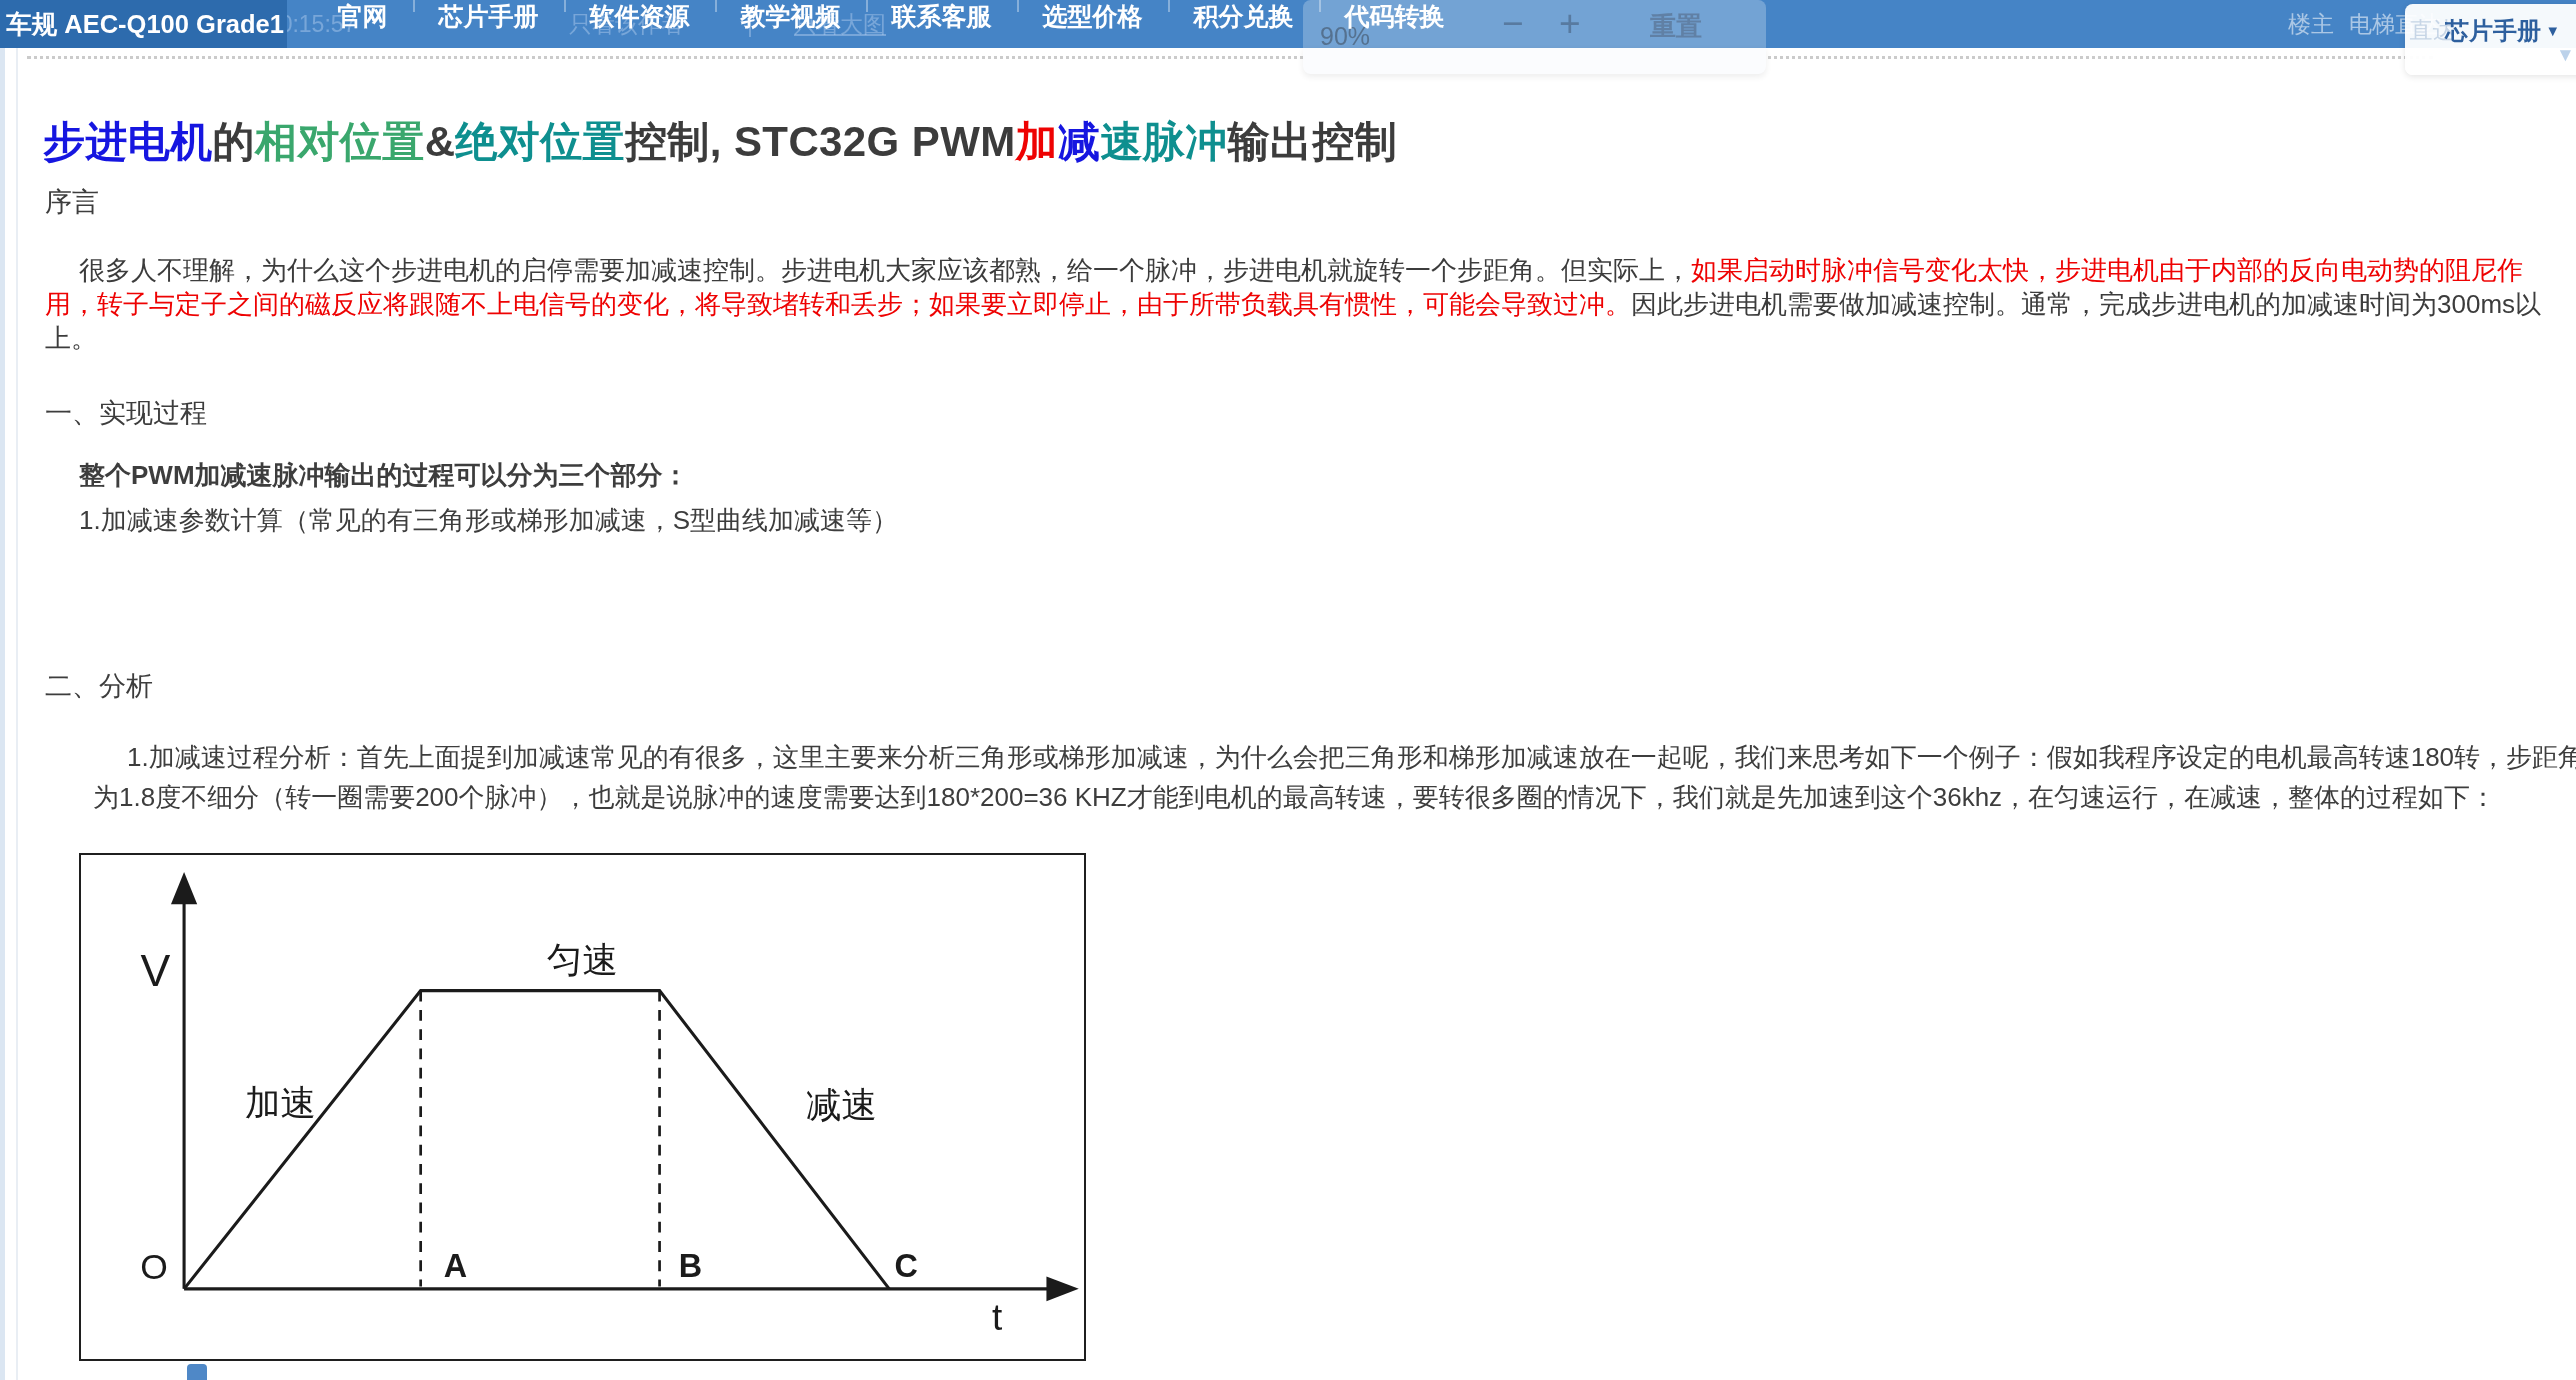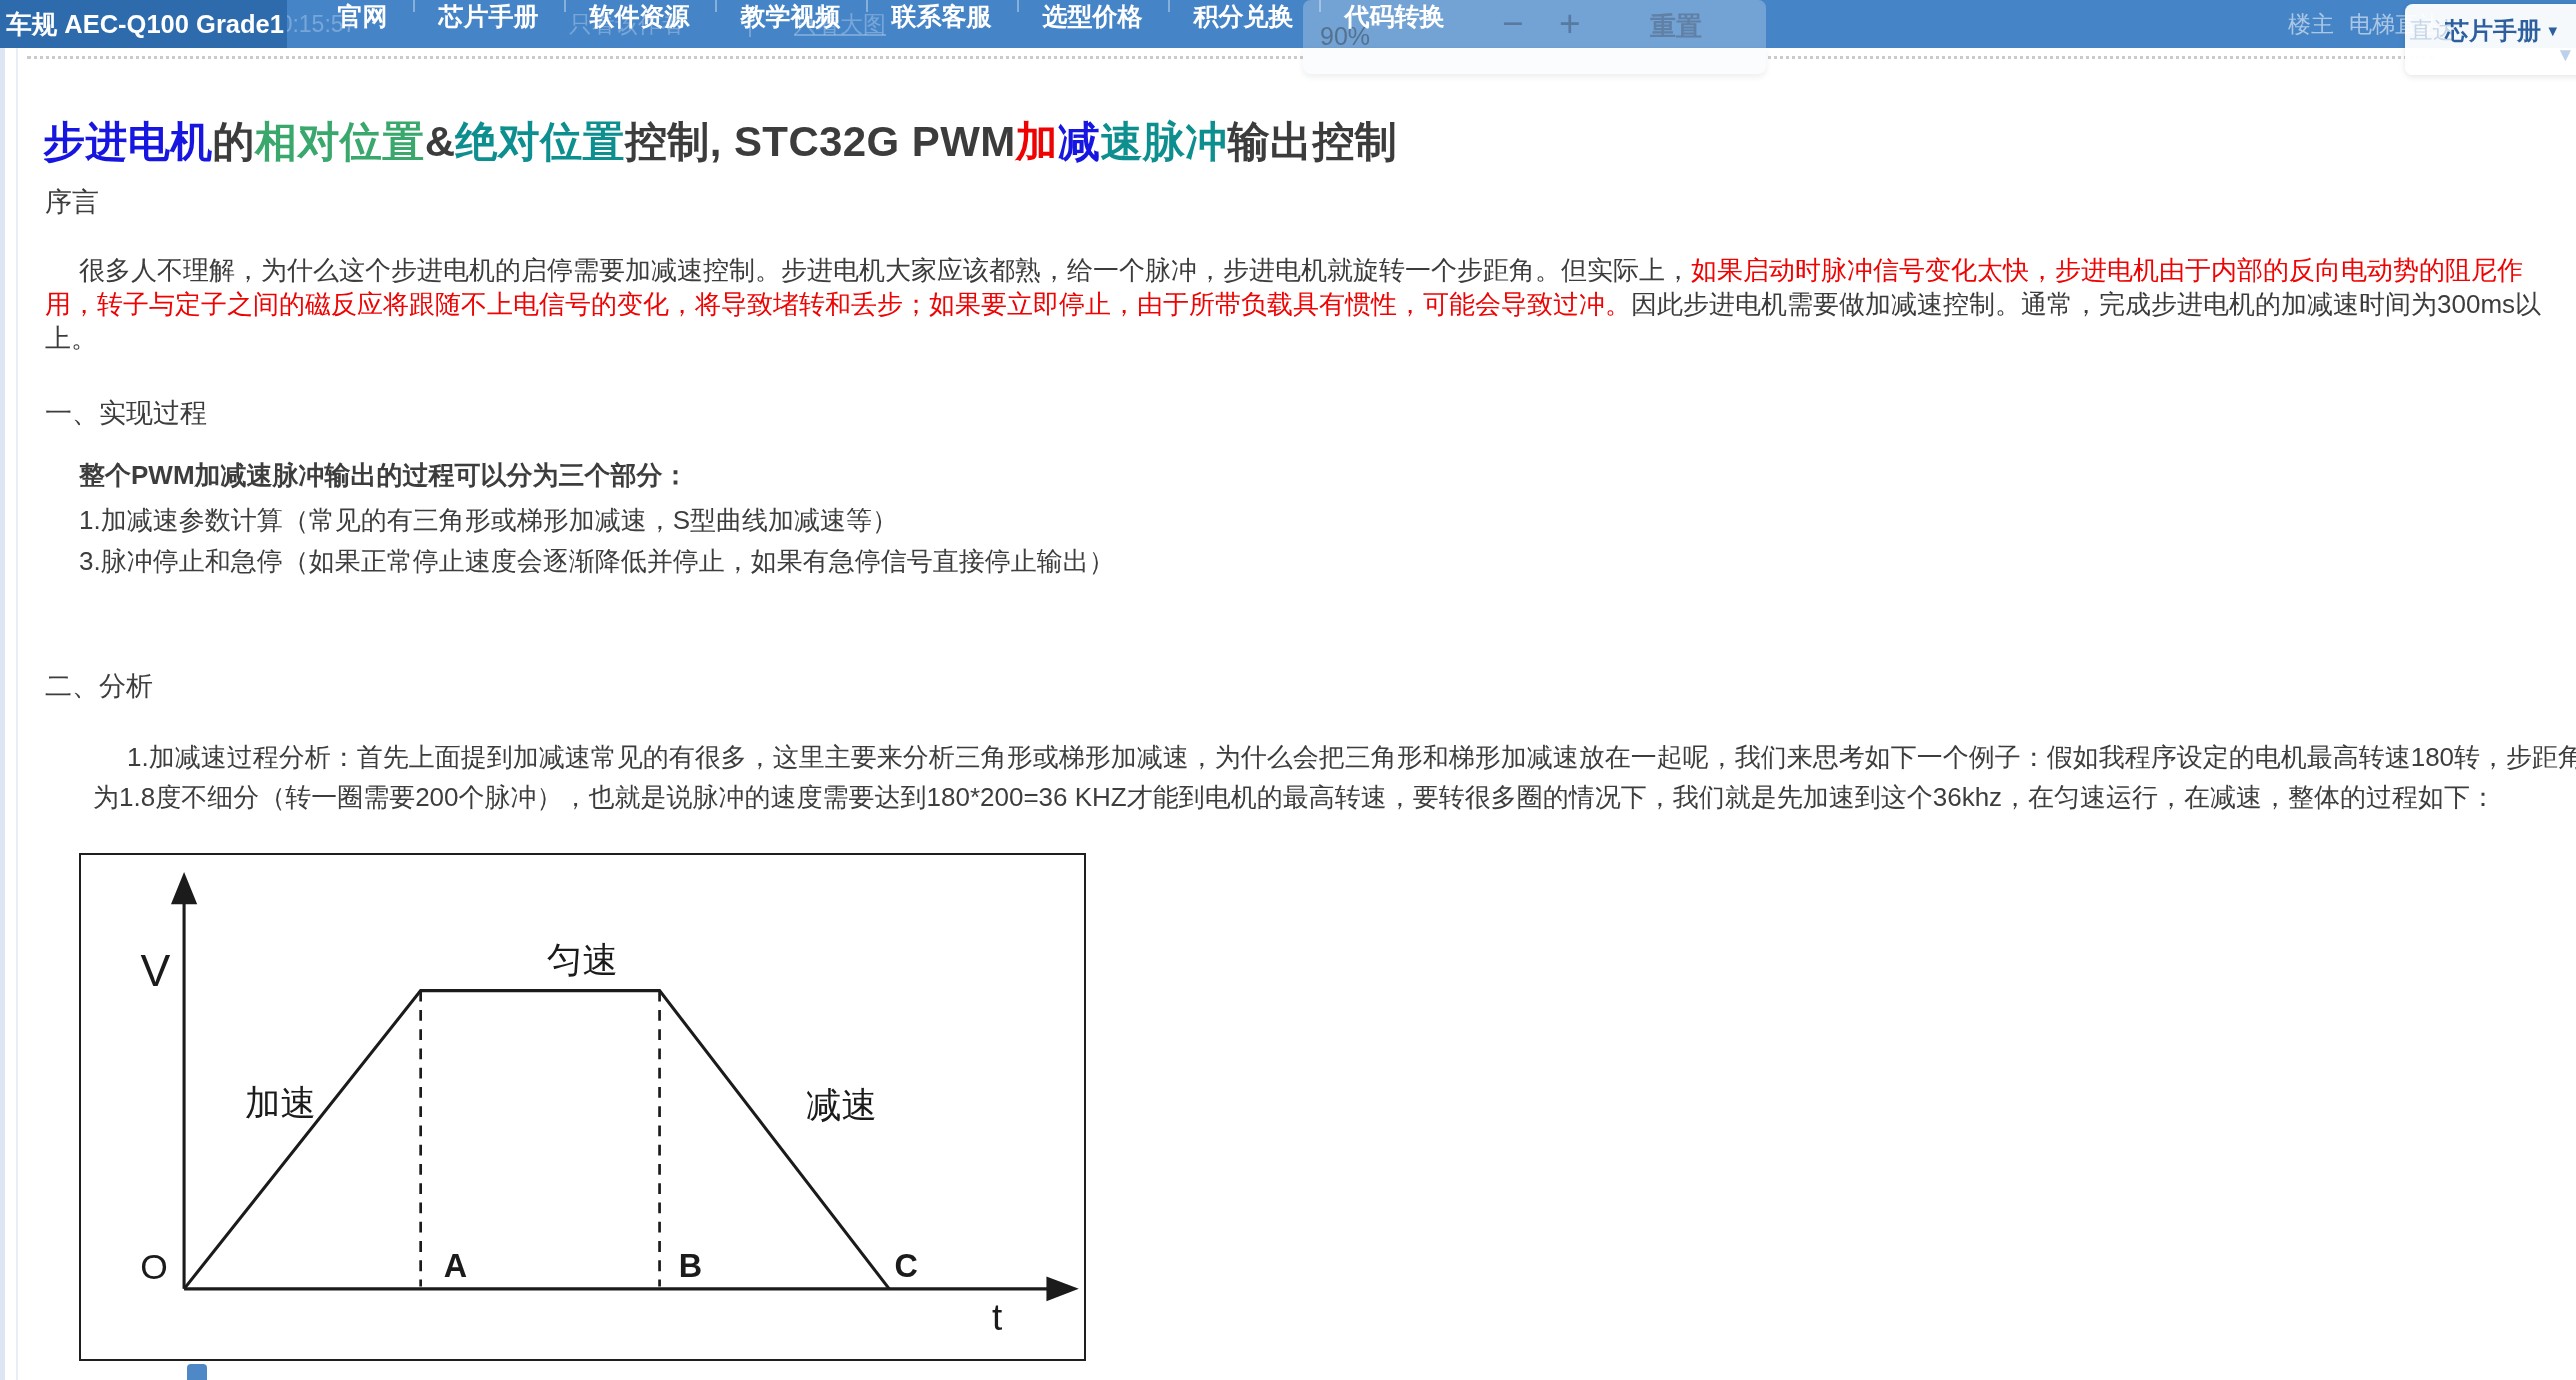--- a/index.html
+++ b/index.html
@@ -119,21 +119,20 @@
 
 <div class="heading body-text h-preface">序言</div>
 <p class="p-preface body-text"><span class="run-dark">很多人不理解，为什么这个步进电机的启停需要加减速控制。步进电机大家应该都熟，给一个脉冲，步进电机就旋转一个步距角。但实际上，</span><span class="run-red">如果启动时脉冲信号变化太快，步进电机由于内部的反向电动势的阻尼作用，转子与定子之间的磁反应将跟随不上电信号的变化，将导致堵转和丢步；如果要立即停止，由于所带负载具有惯性，可能会导致过冲。</span><span class="run-dark">因此步进电机需要做加减速控制。通常，完成步进电机的加减速时间为300ms以上。</span></p>
 
 <div class="heading body-text h-sec1">一、实现过程</div>
 <p class="p-sec1intro body-text">整个PWM加减速脉冲输出的过程可以分为三个部分：</p>
 
 <div class="list-sec1 body-text">
 
 <p>1.加减速参数计算（常见的有三角形或梯形加减速，S型曲线加减速等）</p>
-    <p>3.脉冲停止和急停（如果正常停止速度会逐渐降低并停止，如果有急停信号直接停止输出）</p>
   </div>
 
 <div class="heading body-text h-sec2">二、分析</div>
 <p class="p-sec2 body-text">1.加减速过程分析：首先上面提到加减速常见的有很多，这里主要来分析三角形或梯形加减速，为什么会把三角形和梯形加减速放在一起呢，我们来思考如下一个例子：假如我程序设定的电机最高转速180转，步距角为1.8度不细分（转一圈需要200个脉冲），也就是说脉冲的速度需要达到180*200=36 KHZ才能到电机的最高转速，要转很多圈的情况下，我们就是先加速到这个36khz，在匀速运行，在减速，整体的过程如下：</p>
 
 <div class="figure">
   <svg width="1003" height="504" viewBox="0 0 1300 654">
 
     <line class="diag-line" x1="133" y1="563" x2="133" y2="58"></line>
     <polygon points="133,22 116,64 150,64" fill="#1b1b1b"></polygon>

